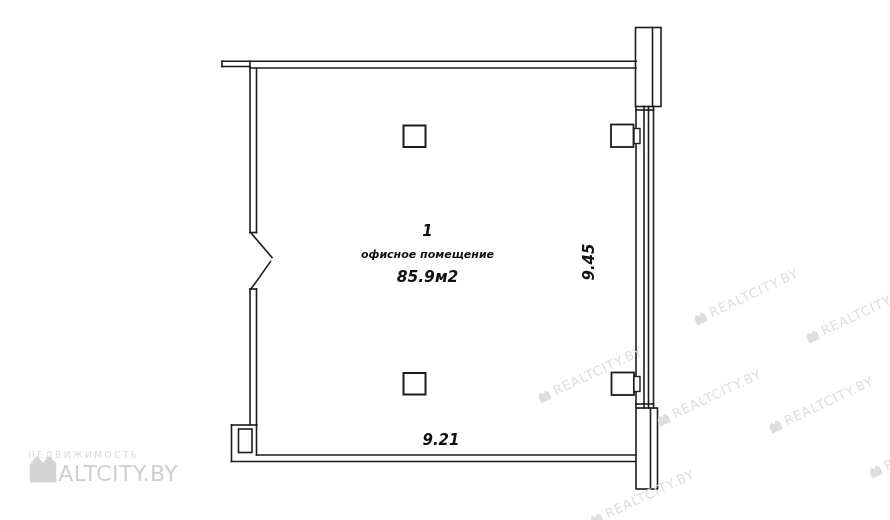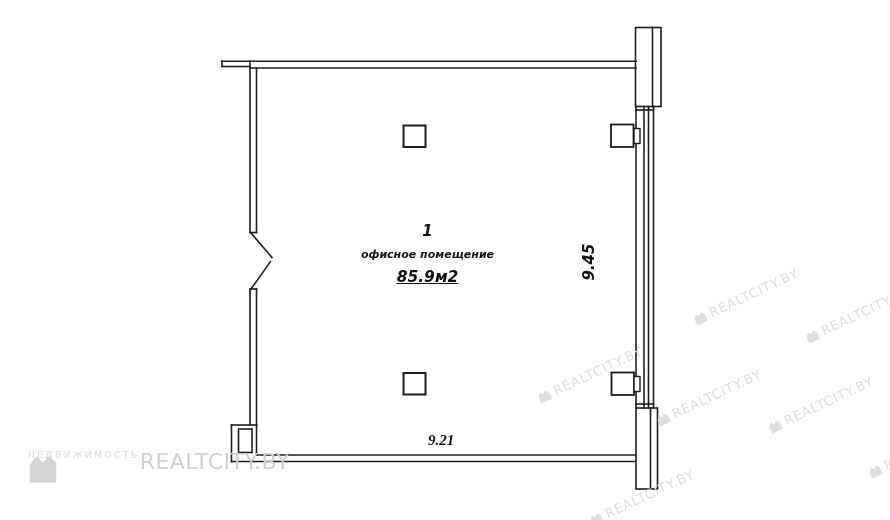--- a/index.html
+++ b/index.html
@@ -9,40 +9,40 @@
   }
   .stage svg{position:absolute;left:0;top:0;}
   
   .room-text{
     position:absolute;left:320px;top:220px;width:215px;
     text-align:center;color:#111;font-style:italic;font-weight:bold;
     line-height:23px;
   }
   .room-text .l1{font-size:15px;}
   .room-text .l2{font-size:11px;}
-  .room-text .l3{font-size:15.5px;text-decoration:underline;}
+  .room-text .l3{font-size:15.5px;}
   .dim{
     position:absolute;color:#111;font-style:italic;font-weight:bold;
     font-size:15px;text-align:center;
   }
   .dim-v{left:559px;top:252px;width:60px;height:20px;line-height:20px;
     transform:rotate(-90deg);}
-  .dim-h{left:411px;top:430px;width:60px;height:20px;line-height:20px;font-family:Liberation Serif, serif;}
+  .dim-h{left:411px;top:430px;width:60px;height:20px;line-height:20px;}
   
   .wm{
     position:absolute;display:flex;align-items:center;gap:4px;
     transform:rotate(-25deg);color:#dedede;font-size:13px;
     letter-spacing:1px;white-space:nowrap;font-weight:400;
   }
   .wm svg{position:static;flex:0 0 auto;}
   
   .logo{
     position:absolute;left:28px;top:451px;display:flex;align-items:flex-end;gap:5px;
   }
-  .logo .txt{display:flex;flex-direction:row;line-height:1;}
+  .logo .txt{display:flex;flex-direction:column;line-height:1;}
   .logo .tagline{
     font-size:9px;letter-spacing:2.5px;color:#dadada;margin-bottom:3px;
   }
   .logo .main{
     font-size:22px;color:#cfcfcf;letter-spacing:0.5px;
   }
 </style>
 </head>
 <body>
 

